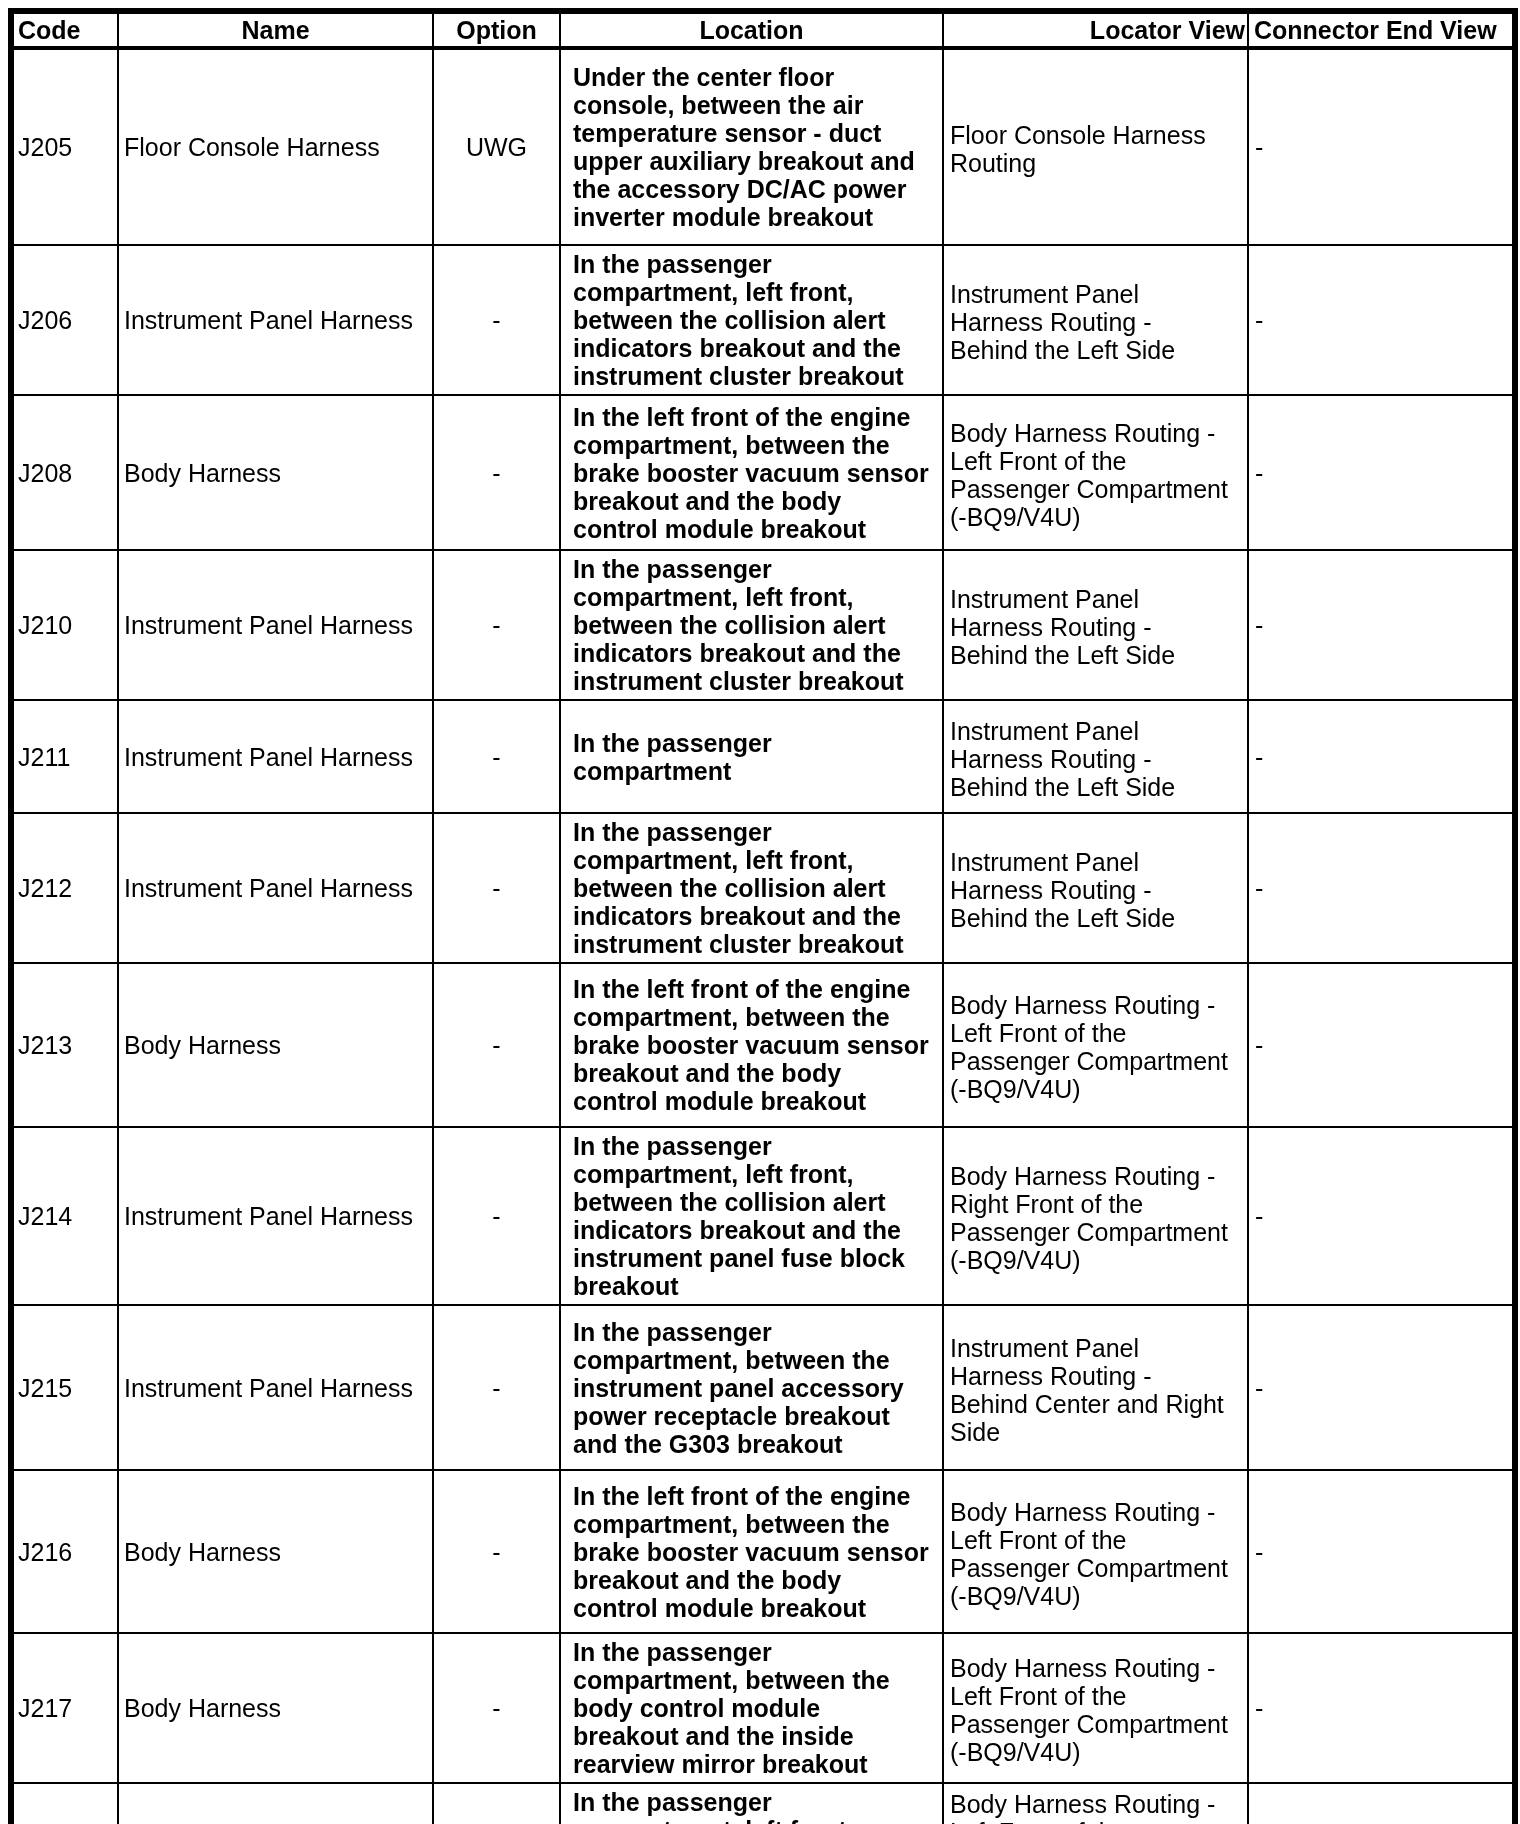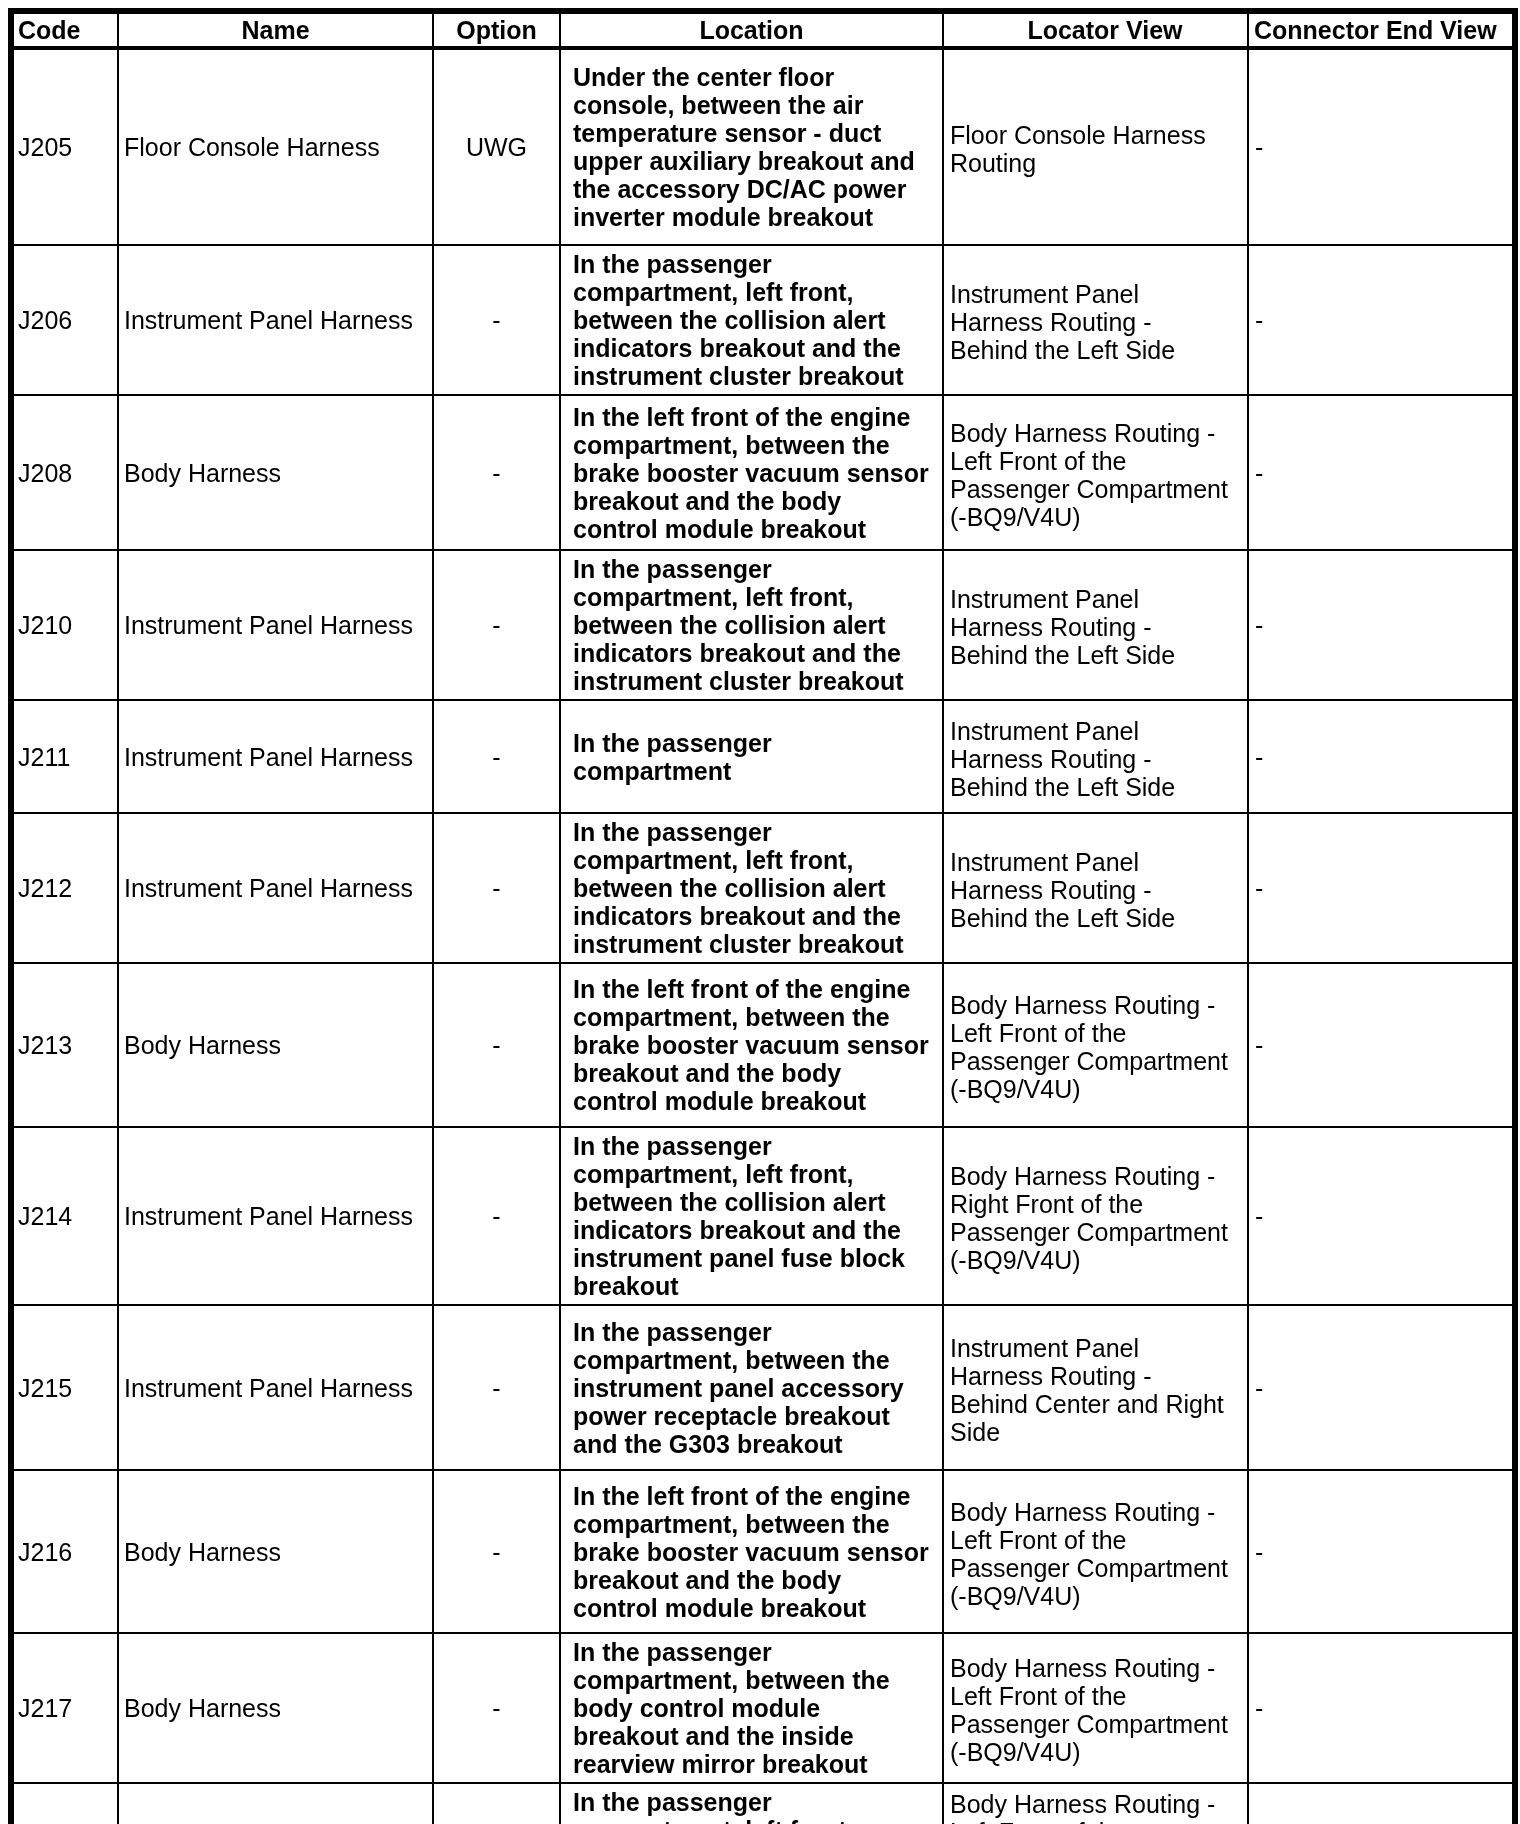--- a/index.html
+++ b/index.html
@@ -43,21 +43,21 @@
   col.w-option    { width: 127px; }
   col.w-location  { width: 383px; }
   col.w-locator   { width: 305px; }
   col.w-connector { width: 267px; }
 
   
   th.h-code      { text-align: left;   padding-left: 4px; }
   th.h-name      { text-align: center; }
   th.h-option    { }
   th.h-location  { text-align: center; }
-  th.h-locator   { text-align: center;   padding-left: 21px; }
+  th.h-locator   { text-align: right;   padding-left: 21px; }
   th.h-connector { text-align: left;   padding-left: 5px; margin-top: 35px; }
 
   
   td.c-code      { text-align: left; padding-left: 4px; margin-left: 24px; }
   td.c-name      { text-align: left; padding-left: 5px; }
   td.c-option    { text-align: center; }
   td.c-location  { padding: 4px 0 4px 12px; font-weight: bold; }
   td.c-locator   { padding: 4px 0 0 6px; }
   td.c-connector { text-align: left; padding-left: 6px; }
 

